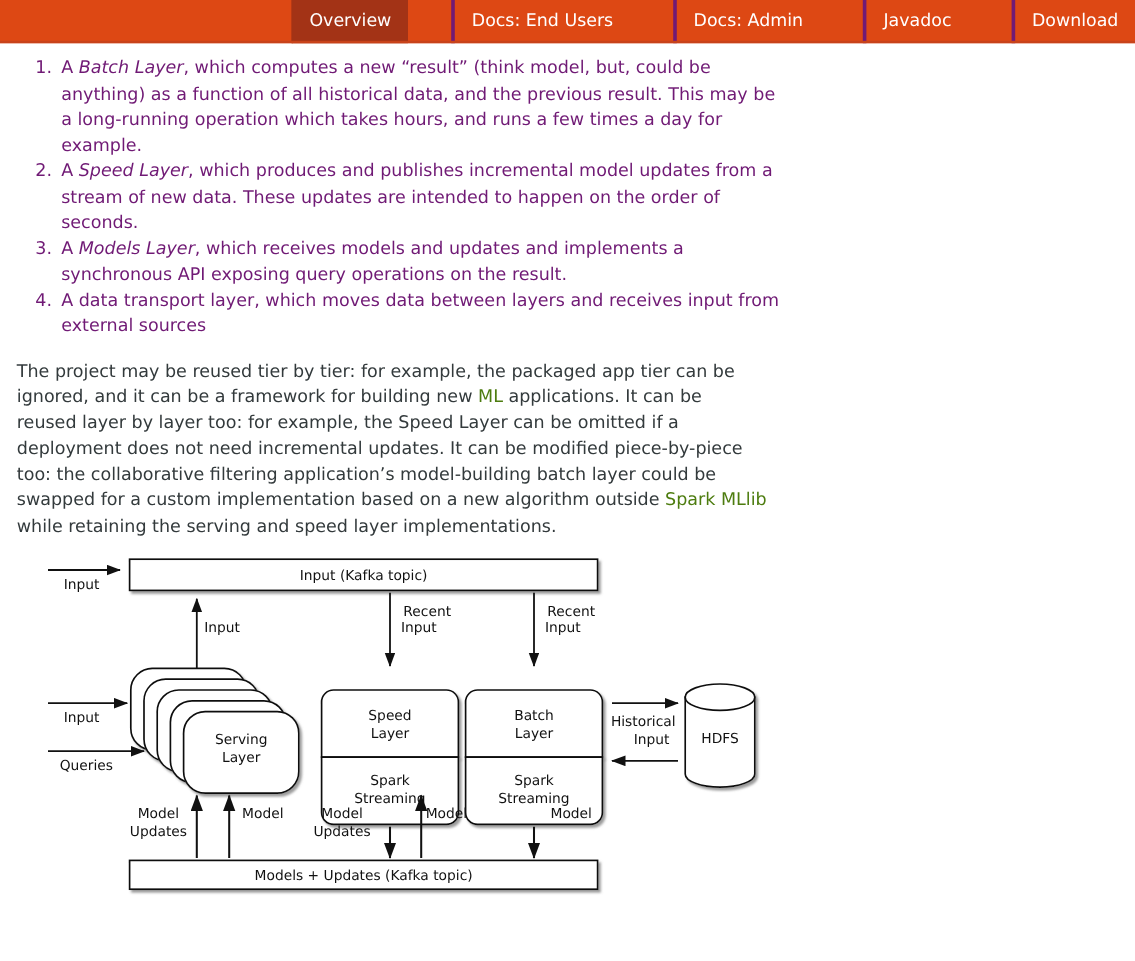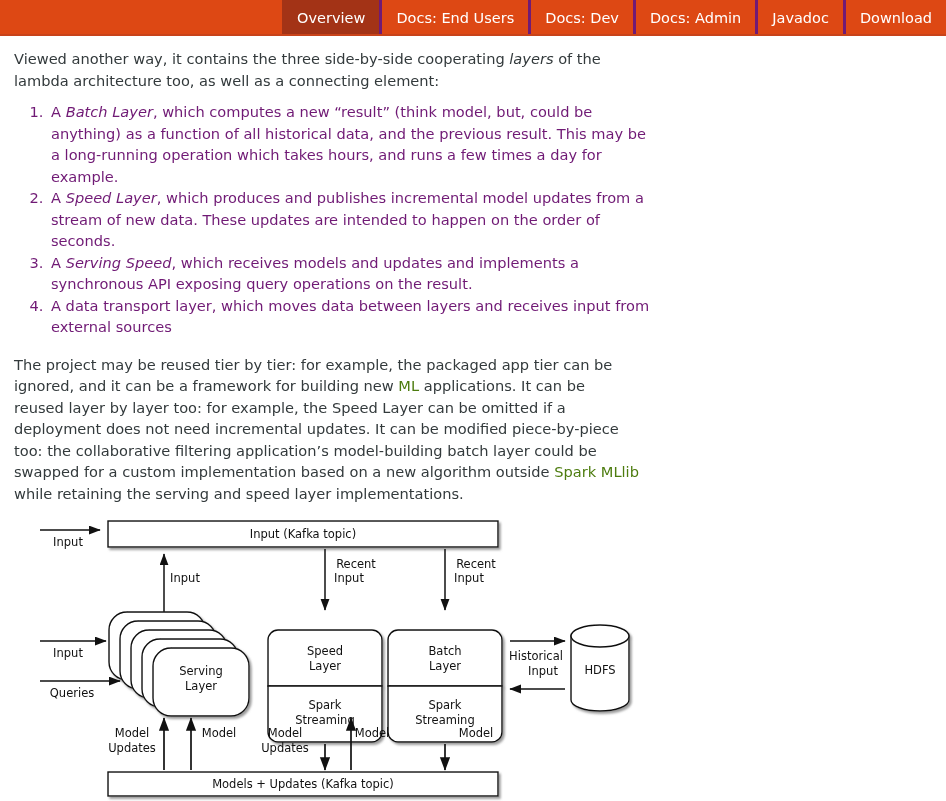--- a/index.html
+++ b/index.html
@@ -25,21 +25,21 @@
     align-items: center;
     padding-left: 16px;
     padding-right: 16px;
     color: #ffffff;
     font-size: 19px;
     font-weight: 400;
     letter-spacing: .2px;
     white-space: nowrap;
   }
   #navspacer { flex: 1 1 auto; }
-  .navlist { display: flex; align-items: flex-end; height: 36px; }
+  .navlist { display: flex; align-items: flex-end; height: 36px; gap: 36px; }
   .navitem {
     display: flex;
     align-items: center;
     justify-content: center;
     padding: 0 14px;
     color: #ffffff;
     font-size: 14.5px;
     white-space: nowrap;
     border-left: 3px solid #701a75;
     cursor: pointer;
@@ -94,36 +94,34 @@
   #diagram { display: block; }
 </style>
 </head>
 <body>
 
 <div id="topnav">
   <div id="navspacer"></div>
   <div class="navlist">
     <div class="navitem active">Overview</div>
     <div class="navitem">Docs: End Users</div>
-    <div class="navitem">Docs: Dev</div>
     <div class="navitem">Docs: Admin</div>
     <div class="navitem">Javadoc</div>
     <div class="navitem">Download</div>
   </div>
   <div id="navunderline"></div>
 </div>
 
 <div id="content">
 
-  <p class="para" id="intro"><span>Viewed another way, it contains the three side-by-side cooperating </span><em>layers</em><span> of the lambda architecture too, as well as a connecting element:</span></p>
 
   <ol class="numlist">
     <li><span>A </span><em>Batch Layer</em><span>, which computes a new “result” (think model, but, could be anything) as a function of all historical data, and the previous result. This may be a long-running operation which takes hours, and runs a few times a day for example.</span></li>
     <li><span>A </span><em>Speed Layer</em><span>, which produces and publishes incremental model updates from a stream of new data. These updates are intended to happen on the order of seconds.</span></li>
-    <li><span>A </span><em>Serving Speed</em><span>, which receives models and updates and implements a synchronous API exposing query operations on the result.</span></li>
+    <li><span>A </span><em>Models Layer</em><span>, which receives models and updates and implements a synchronous API exposing query operations on the result.</span></li>
     <li><span>A data transport layer, which moves data between layers and receives input from external sources</span></li>
   </ol>
 
   <p class="para" id="reuse"><span>The project may be reused tier by tier: for example, the packaged app tier can be ignored, and it can be a framework for building new </span><a class="inlink" href="#">ML</a><span> applications. It can be reused layer by layer too: for example, the Speed Layer can be omitted if a deployment does not need incremental updates. It can be modified piece-by-piece too: the collaborative filtering application’s model-building batch layer could be swapped for a custom implementation based on a new algorithm outside </span><a class="inlink" href="#">Spark MLlib</a><span> while retaining the serving and speed layer implementations.</span></p>
 
   <div id="diagram-wrap">
     <svg id="diagram" width="660" height="300" viewBox="0 0 660 300" xmlns="http://www.w3.org/2000/svg">
       <defs>
         <marker id="ah" markerWidth="9" markerHeight="9" refX="7.5" refY="3" orient="auto" markerUnits="strokeWidth">
           <path d="M0,0 L8,3 L0,6 z" fill="#111"></path>

